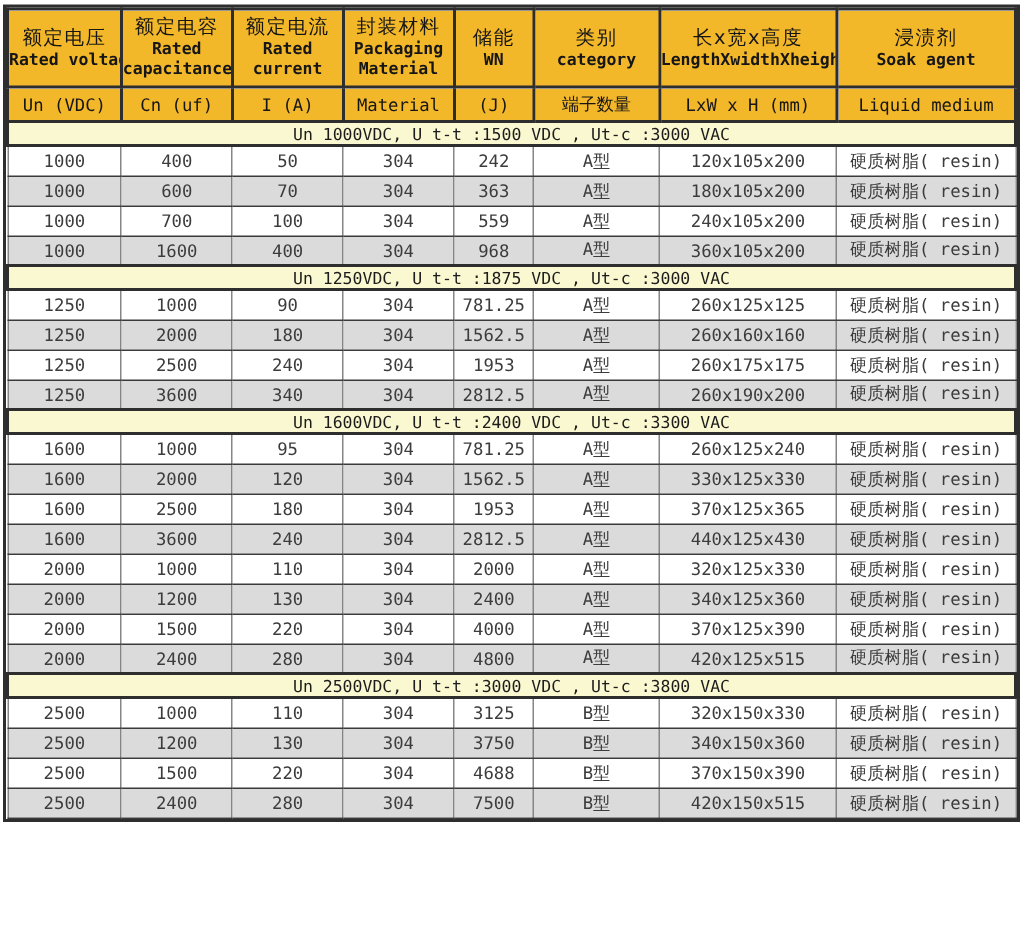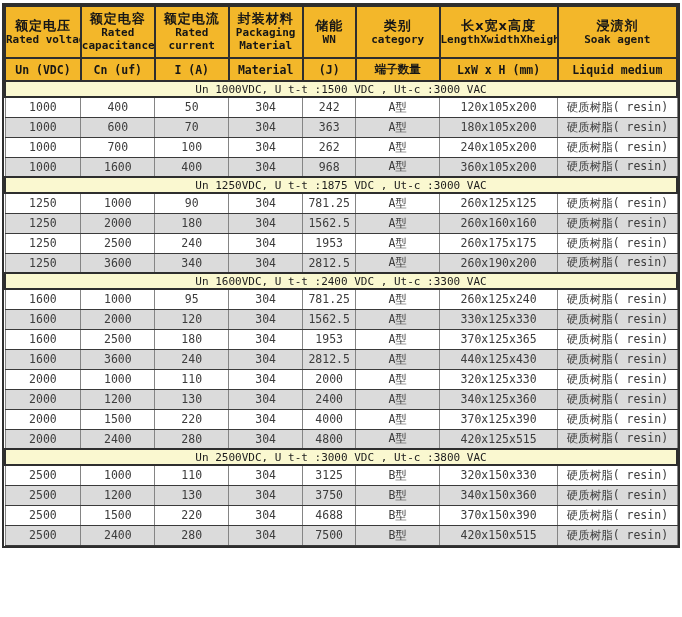--- a/index.html
+++ b/index.html
@@ -31,29 +31,29 @@
     text-align:center;vertical-align:middle;padding:0;overflow:hidden;
     white-space:nowrap;
   }
   thead th{
     background:var(--gold);
     border:2px solid var(--border-dark);
     color:var(--text-dark);
   }
   .header-main{height:52px;}
   .hz{
-    display:block;font-size:13px;font-weight:bold;letter-spacing:1px;
+    display:block;font-size:13px;font-weight:normal;letter-spacing:1px;
     font-family:"DejaVu Sans","DejaVu Sans Mono",sans-serif;line-height:1.25;
   }
   .he{
     display:block;font-size:11px;font-weight:bold;line-height:1.15;
     font-family:"DejaVu Sans Mono",monospace;
   }
   .header-sub{
-    height:23px;font-size:11.5px;font-weight:bold;
+    height:23px;font-size:11.5px;font-weight:normal;
     font-family:"DejaVu Sans Mono","DejaVu Sans",monospace;
   }
   tbody td{
     height:20px;
     font-size:11.5px;
     color:var(--text-data);
     background:#ffffff;
     border-top:1.5px solid var(--border-row);
     border-bottom:1.5px solid var(--border-row);
     border-left:1px solid var(--border-col);
@@ -154,21 +154,21 @@
           <td>363</td>
           <td>A型</td>
           <td>180x105x200</td>
           <td>硬质树脂( resin)</td>
         </tr>
         <tr class="">
           <td>1000</td>
           <td>700</td>
           <td>100</td>
           <td>304</td>
-          <td>262</td>
+          <td>559</td>
           <td>A型</td>
           <td>240x105x200</td>
           <td>硬质树脂( resin)</td>
         </tr>
         <tr class="alt">
           <td>1000</td>
           <td>1600</td>
           <td>400</td>
           <td>304</td>
           <td>968</td>

